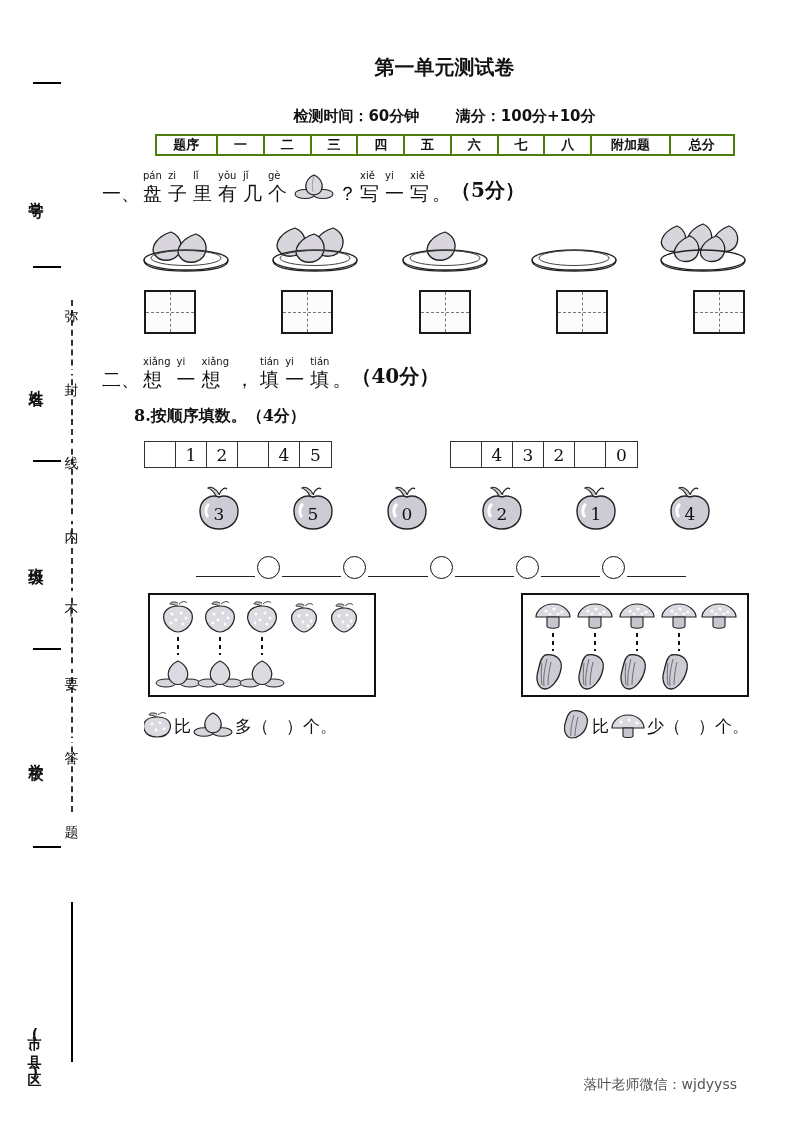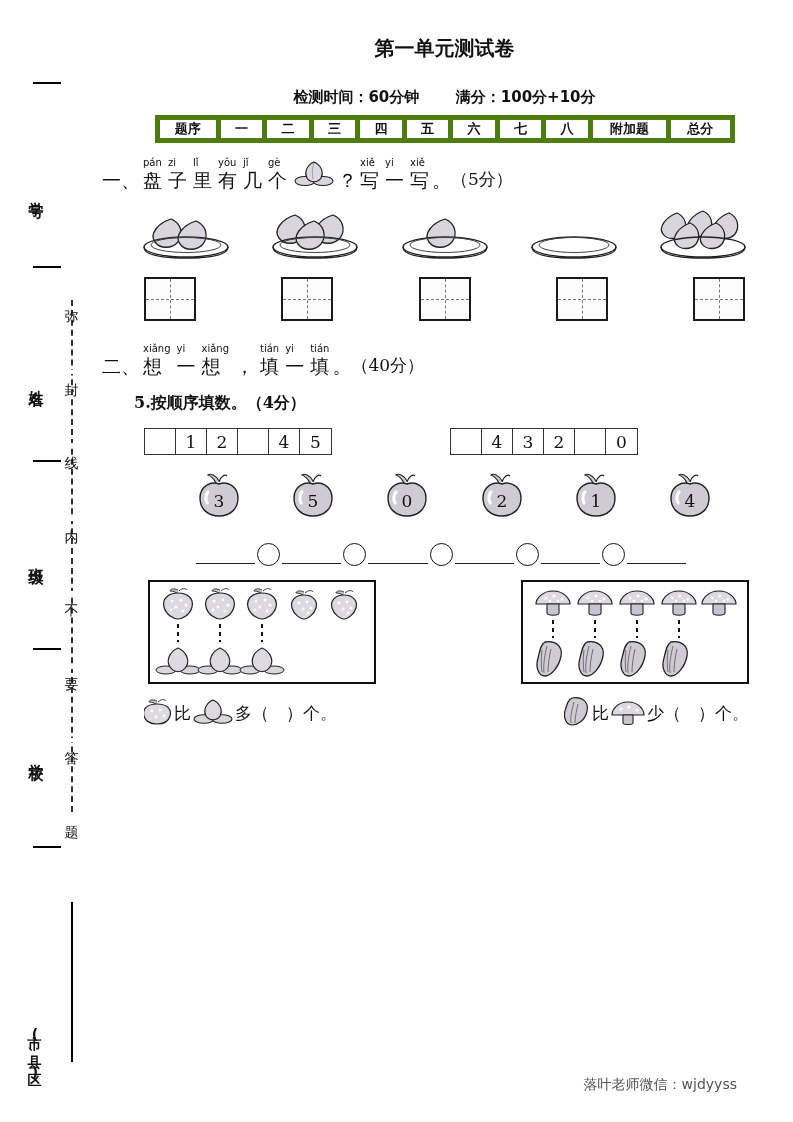--- a/index.html
+++ b/index.html
@@ -49,53 +49,53 @@
   
   #main { position: absolute; left: 96px; top: 0; width: 697px; height: 1122px; }
 
   .title {
     text-align: center; font-size: 27px; font-weight: bold;
     font-family: "DejaVu Serif", serif;
     margin-top: 62px; letter-spacing: 1px;
   }
   .subtitle {
     text-align: center; font-size: 20px; font-weight: bold;
-    font-family: Liberation Mono, monospace; margin-top: 35px;
+    font-family: Liberation Mono, monospace; margin-top: 54px;
   }
   .examinfo {
     text-align: center; font-size: 15px; font-weight: bold;
     font-family: "DejaVu Sans", sans-serif; margin-top: 26px;
   }
   .examinfo span { margin: 0 2px; }
 
   
   table.score {
     border-collapse: collapse; margin: 8px auto 0 auto;
     width: 580px; font-family: "DejaVu Sans", sans-serif;
   }
   table.score td {
-    border: 5px solid #4d7c0f; height: 19px; text-align: center;
+    border: 2px solid #4d7c0f; height: 19px; text-align: center;
     font-size: 13px; font-weight: bold;
   }
   table.score td.hdr { width: 58px; }
   table.score td.num { width: 44px; }
   table.score td.extra { width: 74px; }
   table.score td.total { width: 60px; }
 
   
   .qhead { margin-top: 14px; padding-left: 6px; }
   .q-line { display: flex; align-items: flex-end; font-size: 19px;
             font-family: "DejaVu Serif", serif; white-space: nowrap; }
   .py-word { display: inline-flex; flex-direction: column; align-items: flex-start;
              margin: 0 3px; }
   .py { font-family: "DejaVu Sans", sans-serif; font-size: 10px;
         line-height: 11px; height: 12px; }
   .hz { font-size: 19px; line-height: 22px; }
   .plain { font-size: 19px; line-height: 22px; }
-  .score-paren { font-size: 17px; }
+  .score-paren { font-size: 20px; font-weight: bold; }
 
   .sub-q { font-size: 16px; font-weight: bold; margin: 16px 0 0 38px;
            font-family: "DejaVu Serif", serif; }
 
   
   .plates { display: flex; justify-content: space-between;
             margin: 14px 42px 0 42px; }
   .tianzi-row { display: flex; justify-content: space-between;
                 margin: 12px 48px 0 48px; }
   .tianzi {
@@ -351,21 +351,21 @@
         </span>
         <span class="py-word">
           <span class="py">tián</span>
           <span class="hz">填</span>
         </span>
         <span class="plain">。</span>
         <span class="score-paren">（40分）</span>
       </div>
     </div>
 
-    <div class="sub-q">5.按顺序填数。（4分）</div>
+    <div class="sub-q">8.按顺序填数。（4分）</div>
     <div class="seqwrap">
       <div class="seq">
         <div class="cell"></div>
         <div class="cell">1</div>
         <div class="cell">2</div>
         <div class="cell"></div>
         <div class="cell">4</div>
         <div class="cell">5</div>
       </div>
       <div class="seq-gap"></div>

